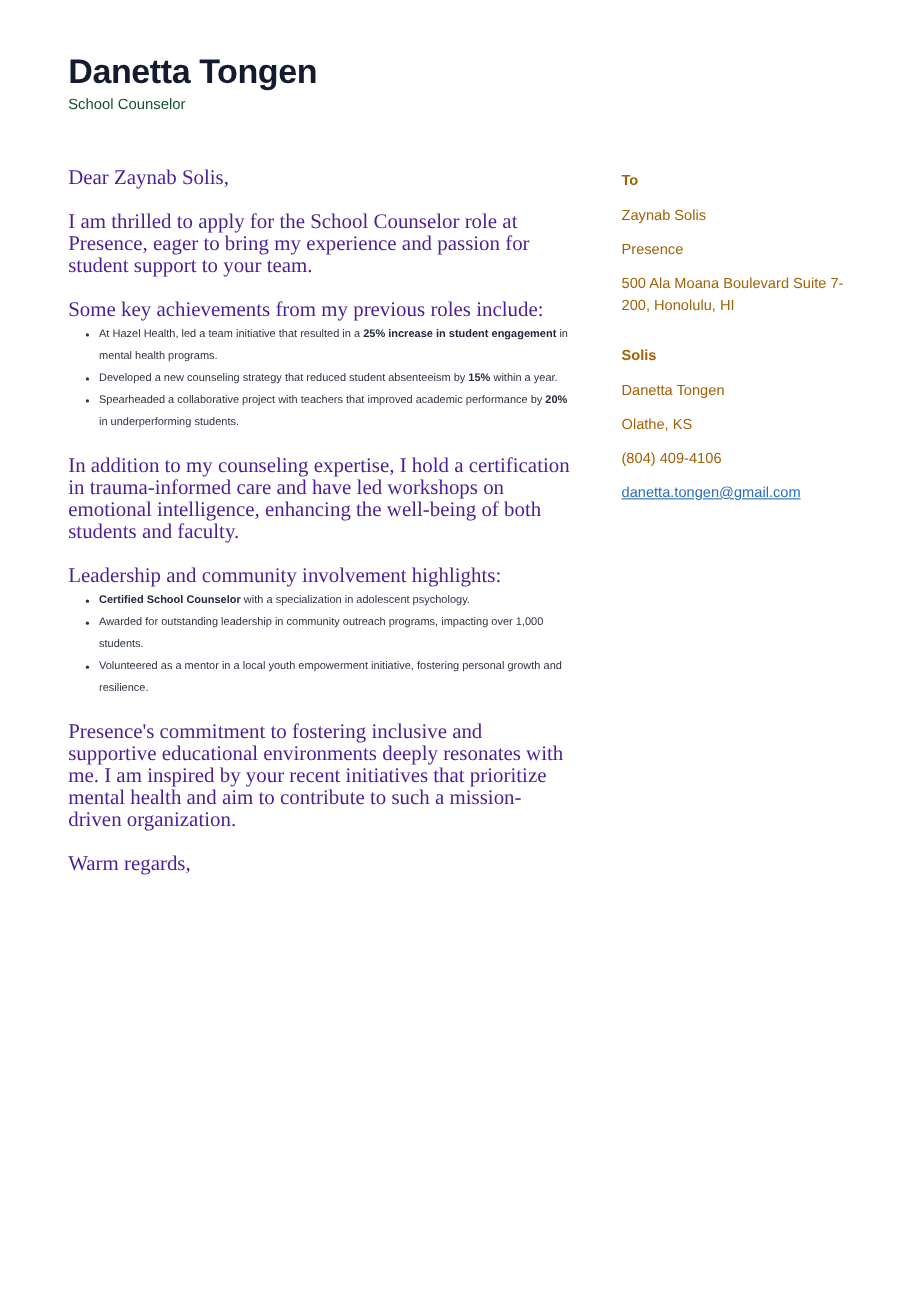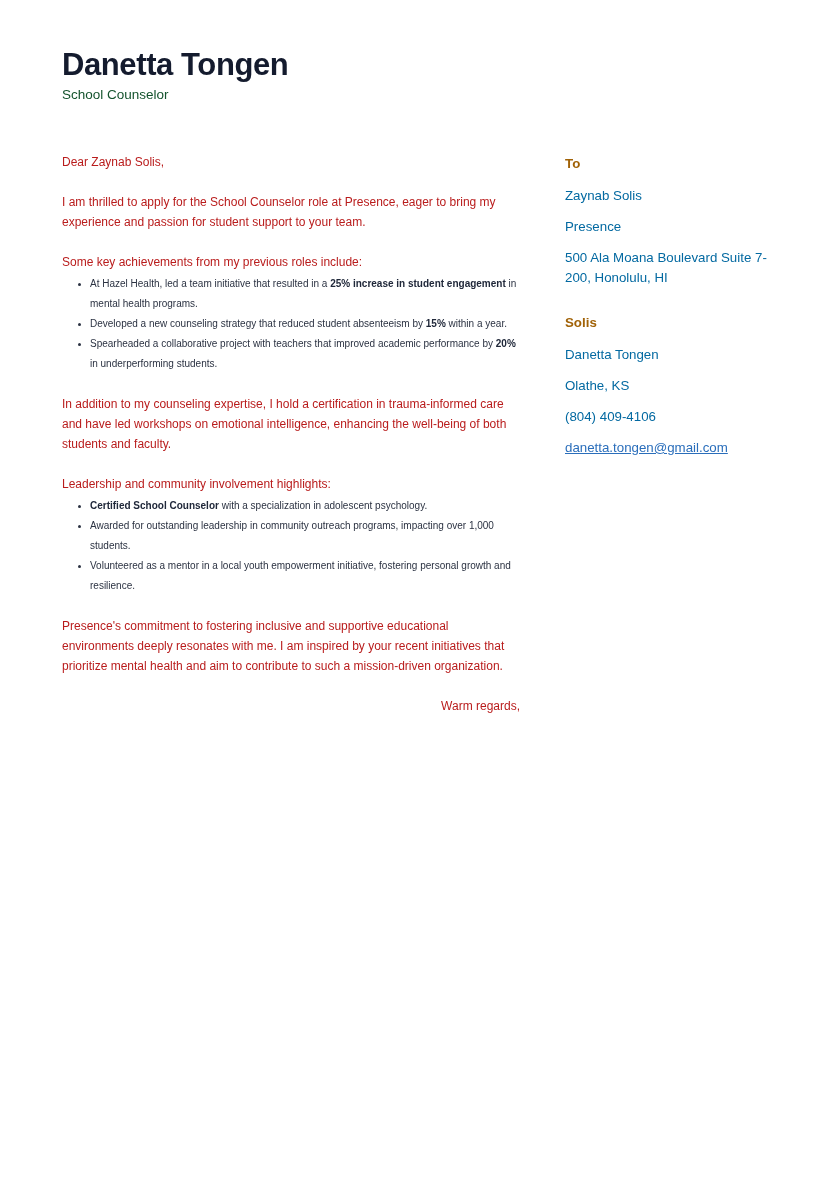--- a/index.html
+++ b/index.html
@@ -55,28 +55,29 @@
   }
   .spacer { flex: 0 0 45px; }
   .meta {
     width: 210px;
     flex: 0 0 210px;
     padding-top: 3px;
   }
 
   
   .para {
-    font-size: 12px;
+    font-size: 19px;
     line-height: 20px;
-    color: #b91c1c;
+    color: #4c1d95;
     margin: 0 0 20px 0;
+    font-family: Liberation Serif, serif;
   }
   .para.tight { margin-bottom: 2px; }
   .para.salutation { margin-bottom: 20px; }
-  .para:last-child { margin-bottom: 0; text-align: right; }
+  .para:last-child { margin-bottom: 0; }
 
   ul.bullets {
     list-style: none;
     margin: 0 0 20px 0;
     padding: 0;
   }
   ul.bullets li {
     position: relative;
     font-size: 10px;
     line-height: 20px;
@@ -100,21 +101,21 @@
   .meta-heading {
     font-size: 13.3px;
     font-weight: 700;
     color: #a16207;
     line-height: 18px;
     margin: 0 0 13px 0;
   }
   .meta-line {
     font-size: 13.3px;
     line-height: 20px;
-    color: #0369a1;
+    color: #a16207;
     margin: 0 0 11px 0;
   }
   .meta-line.address { margin-bottom: 0; }
   .meta-block { margin-bottom: 26px; }
   .meta-block:last-child { margin-bottom: 0; }
   .email-link {
     font-size: 13.3px;
     line-height: 20px;
     color: #2a6ebb;
     text-decoration: underline;

